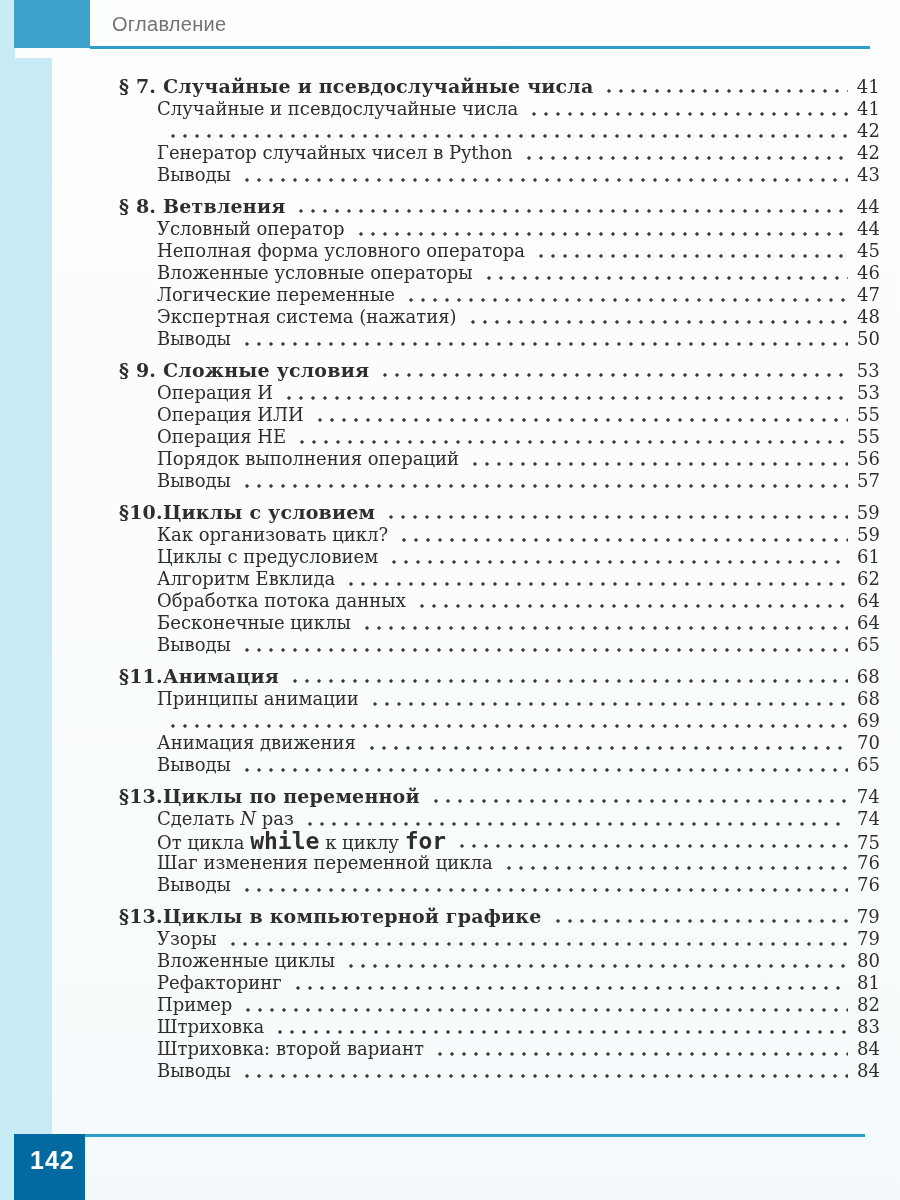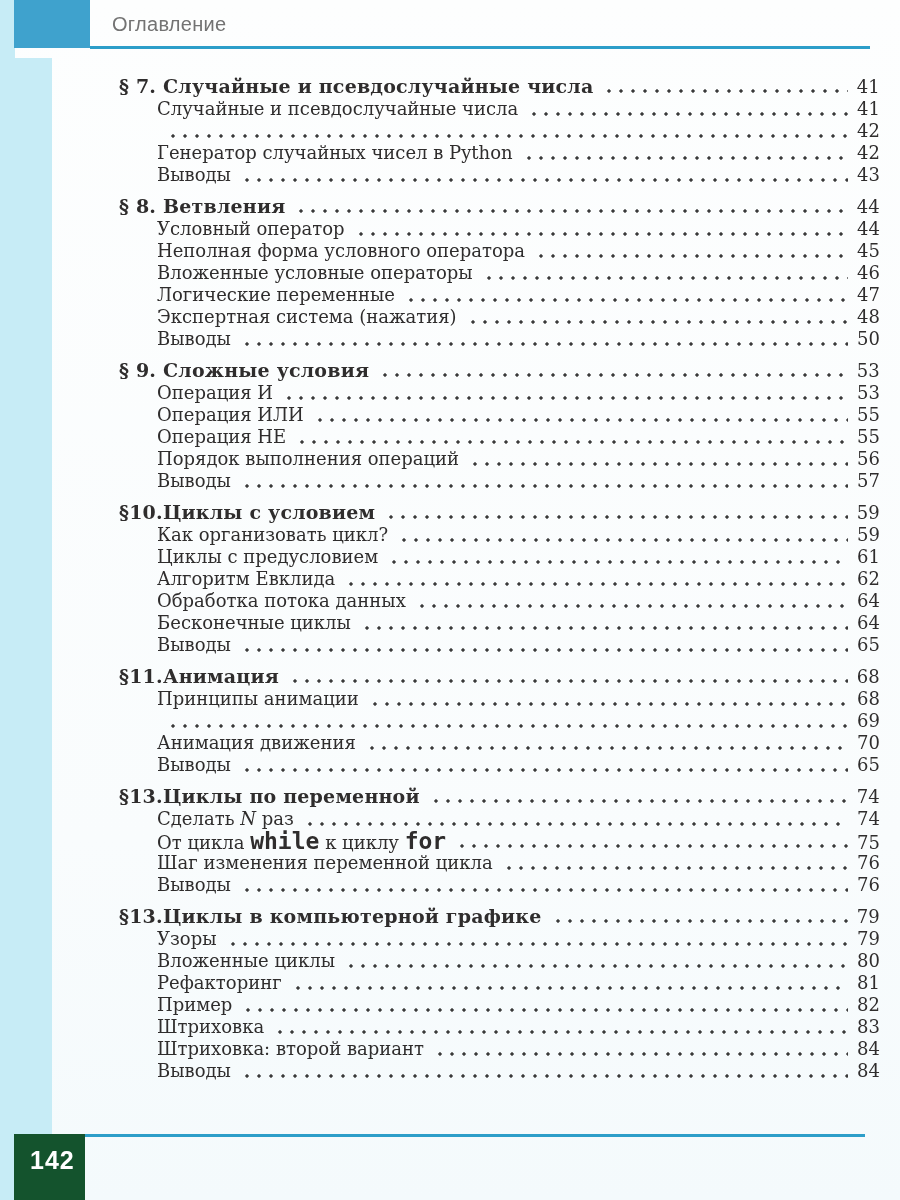--- a/index.html
+++ b/index.html
@@ -19,21 +19,21 @@
   .corner-square { position: absolute; left: 14px; top: 0; width: 76px; height: 48px; background: #3fa2cd; }
   .header-title {
     position: absolute; left: 112px; top: 13px;
     font-family: Liberation Sans, sans-serif;
     font-size: 20px; color: #737373; letter-spacing: 0.3px;
   }
   .top-rule    { position: absolute; left: 90px; top: 46px; width: 780px; height: 3px; background: #2d9ec9; }
 
   
   .bottom-rule { position: absolute; left: 85px; top: 1134px; width: 780px; height: 3px; background: #2d9ec9; }
-  .footer-box  { position: absolute; left: 14px; top: 1134px; width: 71px; height: 66px; background: #14532d; }
+  .footer-box  { position: absolute; left: 14px; top: 1134px; width: 71px; height: 66px; background: #0369a1; }
   .footer-page {
     font-family: "Liberation Sans", sans-serif;
     font-weight: bold; font-size: 25px; color: #ffffff;
     padding: 12px 0 0 16px; letter-spacing: 1px;
   }
 
   
   .toc { position: absolute; left: 119px; top: 74px; width: 761px; color: #2f2d2d; }
   .toc-section + .toc-section { margin-top: 8px; }
 

